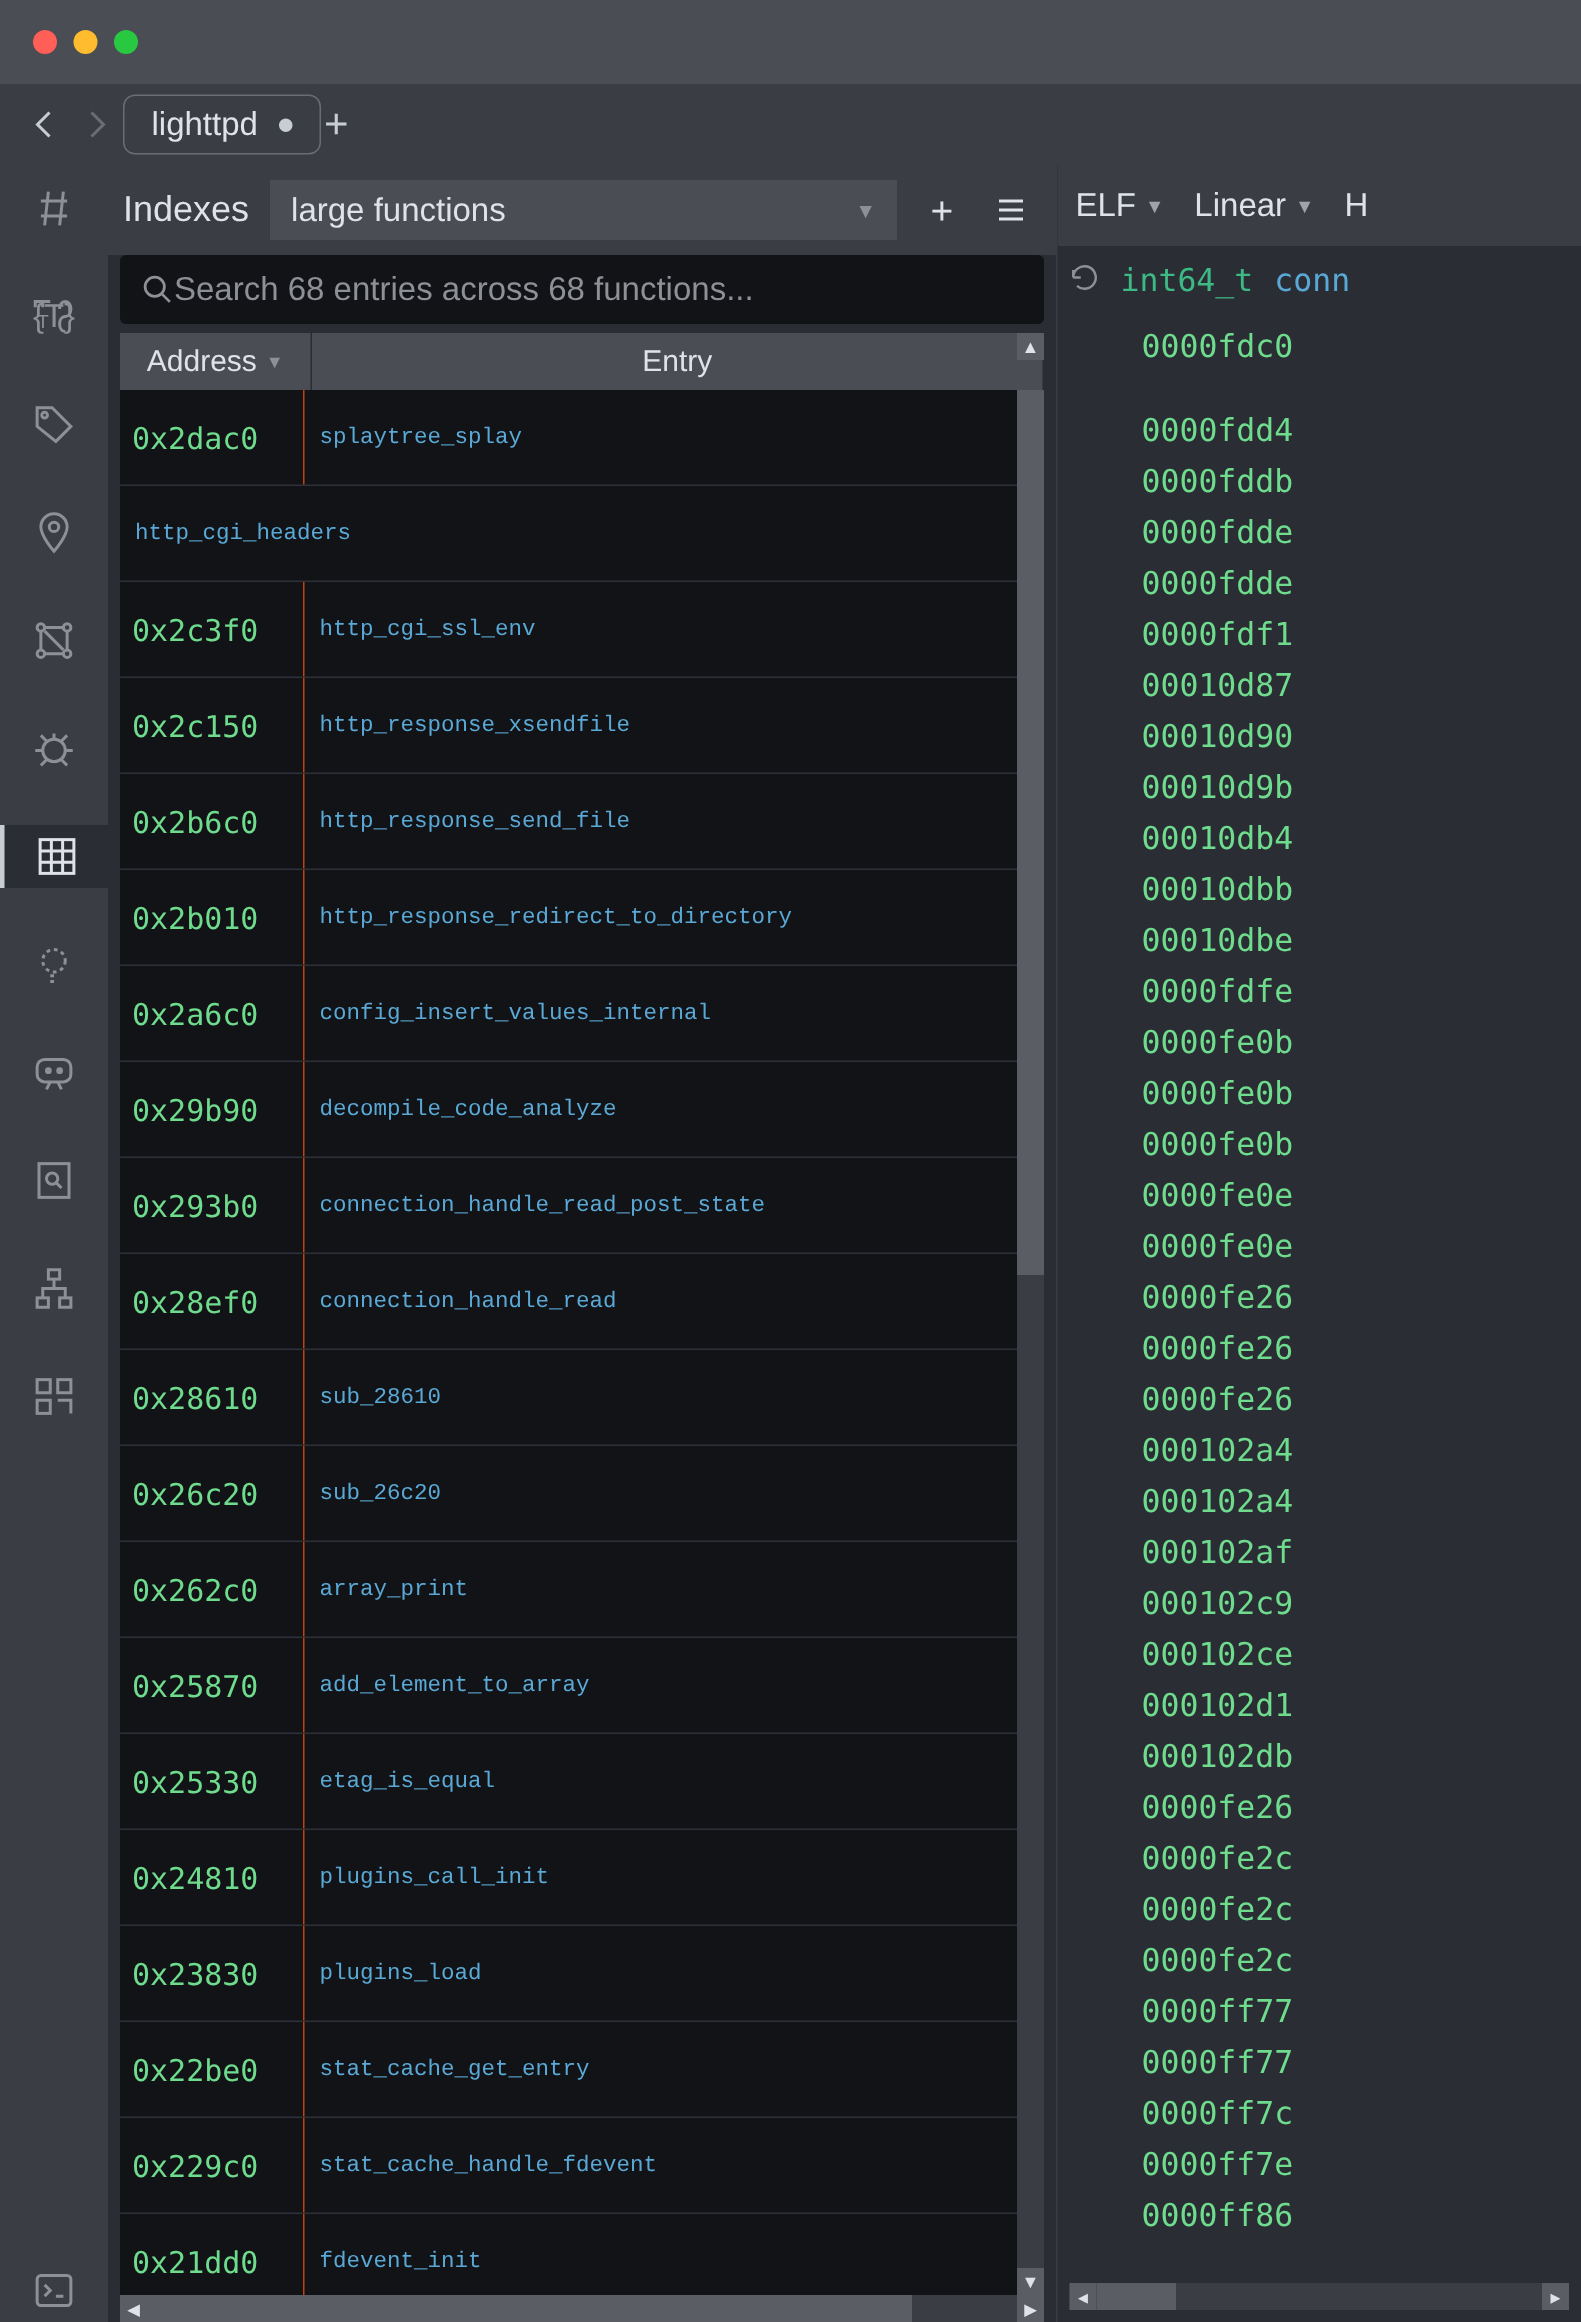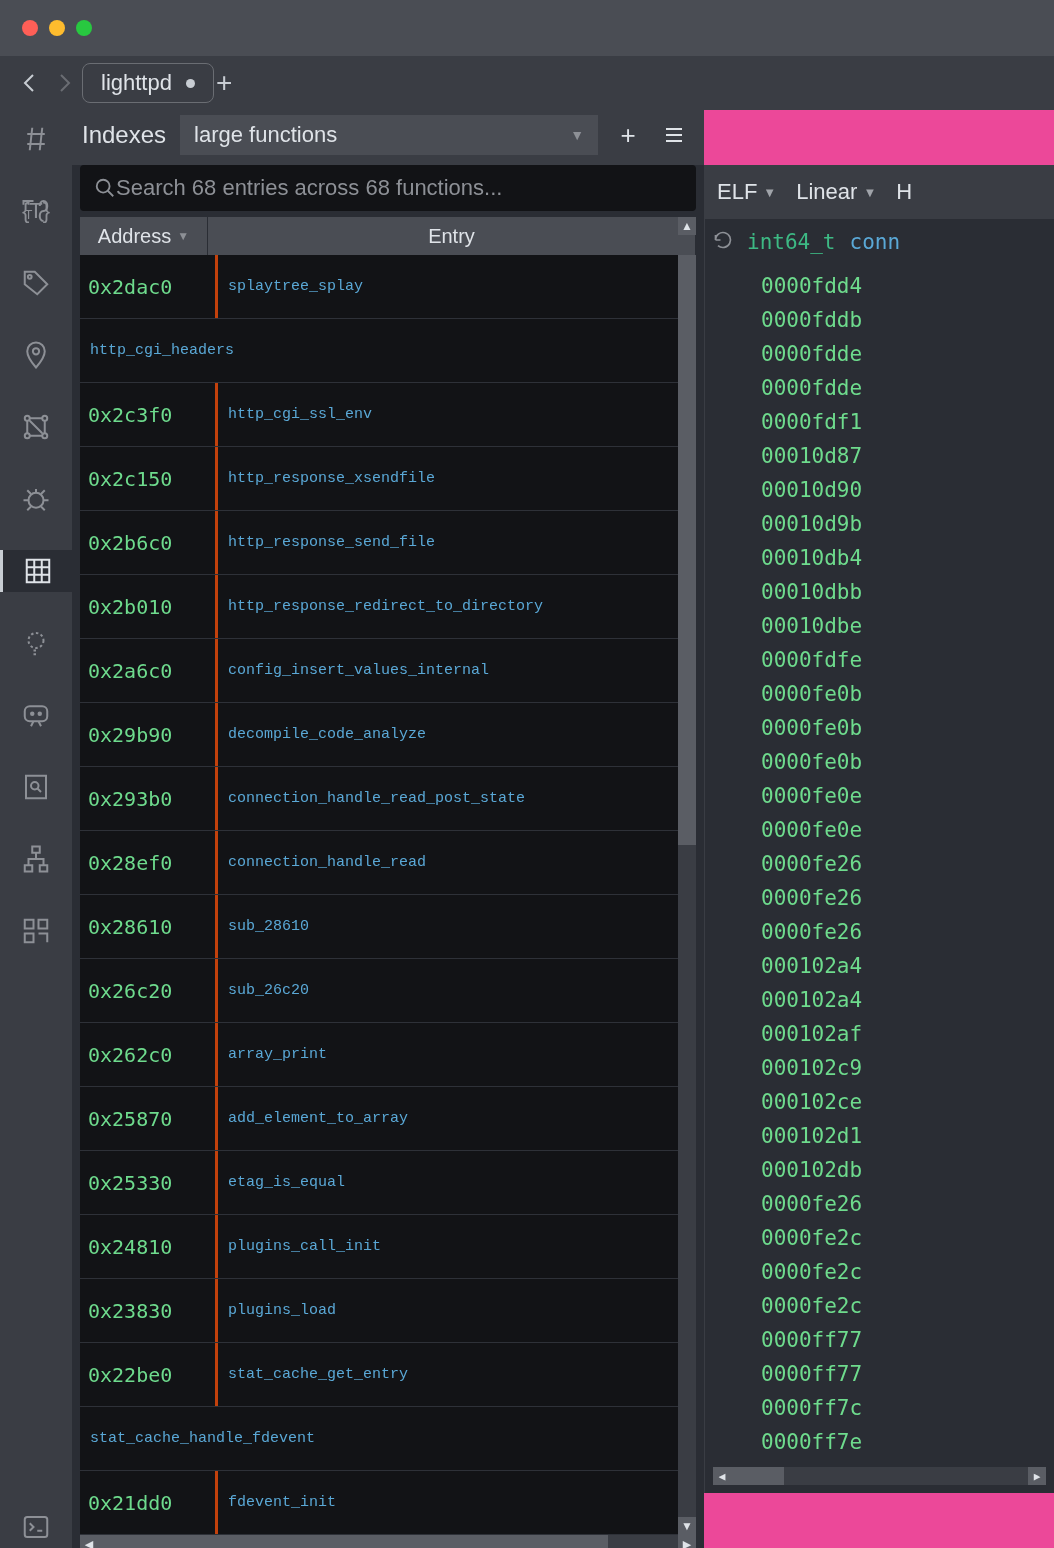--- a/index.html
+++ b/index.html
@@ -81,22 +81,21 @@
     background: #2a2d34;
     border-left: 3px solid #c8cdd3;
     width: 72px;
     color: #dfe3e8;
   }
   .sidebar svg { width: 30px; height: 30px; stroke: currentColor; fill: none; stroke-width: 1.6; }
 
   .content {
     flex: 1;
     display: flex;
-    background: #ec4899;
-    align-items: center;
+    background: #1d4ed8;
   }
 
   
   .indexes-panel {
     width: 632px;
     display: flex;
     flex-direction: column;
     background: #2a2d34;
   }
   .indexes-header {
@@ -186,26 +185,26 @@
     overflow: hidden;
     background: #121316;
     position: relative;
   }
   .trow {
     display: flex;
     height: 64px;
     border-bottom: 1px solid #2e3138;
   }
   .td-addr {
-    width: 138px;
+    width: 123px;
     display: flex; align-items: center;
     padding-left: 8px;
     color: #6edb8d;
     font-size: 20px;
-    border-right: 3px solid #c2410c;
+    border-right: 1px solid #c2410c;
   }
   .td-entry {
     flex: 1;
     display: flex; align-items: center;
     padding-left: 10px;
     color: #5aa8d6;
     font-size: 15px;
     font-family: Liberation Mono, monospace;
   }
   .vscroll-track {
@@ -511,20 +510,21 @@
             </div>
             <div class="trow">
               <div class="td-addr mono">0x23830</div>
               <div class="td-entry mono">plugins_load</div>
             </div>
             <div class="trow">
               <div class="td-addr mono">0x22be0</div>
               <div class="td-entry mono">stat_cache_get_entry</div>
             </div>
             <div class="trow">
+              <div class="td-addr mono">0x229c0</div>
               <div class="td-entry mono">stat_cache_handle_fdevent</div>
             </div>
             <div class="trow">
               <div class="td-addr mono">0x21dd0</div>
               <div class="td-entry mono">fdevent_init</div>
             </div>
             <div class="vscroll-track">
             <div class="vscroll-thumb"></div>
           </div>
         </div>
@@ -556,20 +556,21 @@
       <div class="disasm-sig mono">
         <span class="refresh">
           <svg viewBox="0 0 24 24" width="20" height="20" stroke="currentColor" fill="none" stroke-width="2">
               <path d="M3 12a9 9 0 1 1 3 6.7M3 12V6M3 12h6"></path>
             </svg>
         </span>
         <span style="color:#3db984">int64_t</span>
         <span style="color:#5aa8d6">conn</span>
       </div>
       <div class="disasm-body mono" id="disasm-body">
+        <div class="disasm-line disasm-addr-first">0000fdc0</div>
         <div class="disasm-line">0000fdd4</div>
           <div class="disasm-line">0000fddb</div>
           <div class="disasm-line">0000fdde</div>
           <div class="disasm-line">0000fdde</div>
           <div class="disasm-line">0000fdf1</div>
           <div class="disasm-line">00010d87</div>
           <div class="disasm-line">00010d90</div>
           <div class="disasm-line">00010d9b</div>
           <div class="disasm-line">00010db4</div>
           <div class="disasm-line">00010dbb</div>

